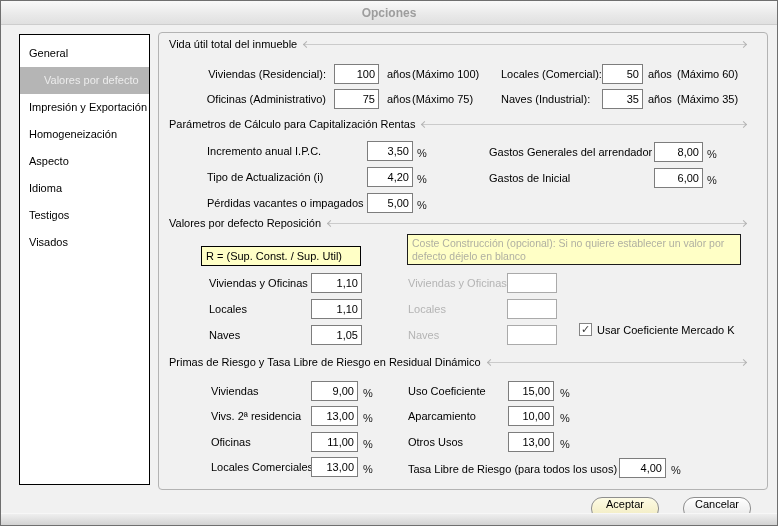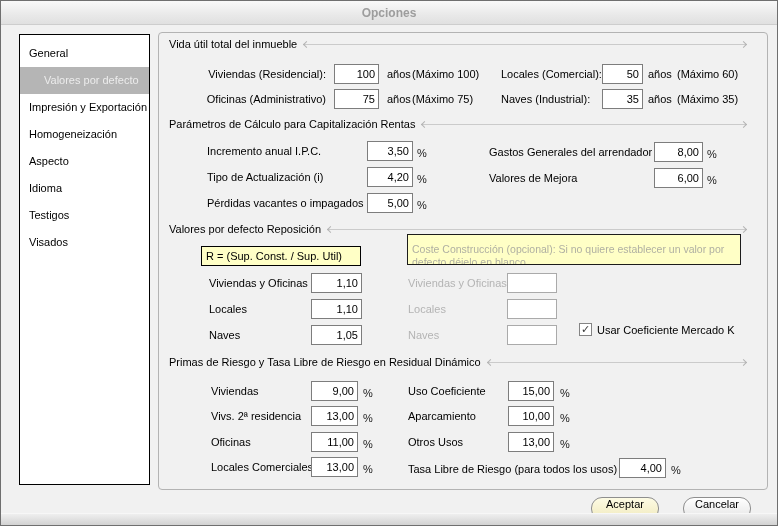--- a/index.html
+++ b/index.html
@@ -29,21 +29,21 @@
   .dis{color:#b4b4b4;}
   .in{position:absolute;height:20px;box-sizing:border-box;border:1px solid #7d7d7d;background:#fff;
       font-family:"Liberation Sans",sans-serif;font-size:11px;text-align:right;padding:0 3px;color:#000;}
   .in.disb{border-color:#aaaaaa;}
   .pct{position:absolute;font-size:11px;color:#1a1a1a;}
   .formula{position:absolute;left:200px;top:245px;width:160px;height:20px;box-sizing:border-box;
            background:#ffffc6;border:1px solid #000;font-size:11px;color:#000;
            line-height:18px;padding-left:4px;white-space:nowrap;}
   .note{position:absolute;left:406px;top:233px;width:334px;height:31px;box-sizing:border-box;
         background:#ffffc6;border:1px solid #1c1c1c;font-size:10.5px;color:#b0b0a2;
-        line-height:13px;padding:8px 4px;overflow:hidden;}
+        line-height:13px;padding:2px 4px;overflow:hidden;}
   .cbbox{position:absolute;left:578px;top:322px;width:13px;height:13px;box-sizing:border-box;
          background:#fff;border:1px solid #848484;font-size:11px;line-height:11px;
          text-align:center;color:#3c3c3c;cursor:default;}
   .btn{position:absolute;top:496px;width:68px;height:23px;box-sizing:border-box;border:1px solid #8e8e8e;
        border-radius:11px;font-family:"Liberation Sans",sans-serif;font-size:11px;color:#000;
        display:flex;align-items:flex-start;justify-content:center;cursor:default;}
   .btn-accept{left:590px;background:linear-gradient(180deg,#fdfbе4,#f2ecc6);
               background:linear-gradient(180deg,#fdfbe4,#f1eabe);}
   .btn-cancel{left:682px;background:linear-gradient(180deg,#ffffff,#e5e5e5);}
 </style>
@@ -106,25 +106,25 @@
   <span class="pct" style="left:416px;top:172px;">%</span>
 
   <div class="lbl" style="left:206px;top:196px;">Pérdidas vacantes o impagados</div>
   <input class="in" style="left: 366px; top: 192px; width: 46px;" value="5,00">
   <span class="pct" style="left:416px;top:198px;">%</span>
 
   <div class="lbl" style="left:488px;top:145px;">Gastos Generales del arrendador</div>
   <input class="in" style="left: 653px; top: 141px; width: 49px;" value="8,00">
   <span class="pct" style="left:706px;top:147px;">%</span>
 
-  <div class="lbl" style="left:488px;top:171px;">Valores de Mejora</div>
+  <div class="lbl" style="left:488px;top:171px;">Gastos de Inicial</div>
   <input class="in" style="left: 653px; top: 167px; width: 49px;" value="6,00">
   <span class="pct" style="left:706px;top:173px;">%</span>
 
-  <div class="sech" style="top:221px;">
+  <div class="sech" style="top:215px;">
     <span class="t">Valores por defecto Reposición</span>
     <span class="sep"></span>
   </div>
   <div class="formula">R = (Sup. Const. / Sup. Util)</div>
   <div class="note">Coste Construcción (opcional): Si no quiere establecer un valor por defecto déjelo en blanco</div>
 
   <div class="lbl" style="left:208px;top:276px;">Viviendas y Oficinas</div>
   <input class="in" style="left: 310px; top: 272px; width: 51px;" value="1,10">
   <div class="lbl" style="left:208px;top:302px;">Locales</div>
   <input class="in" style="left: 310px; top: 298px; width: 51px;" value="1,10">

